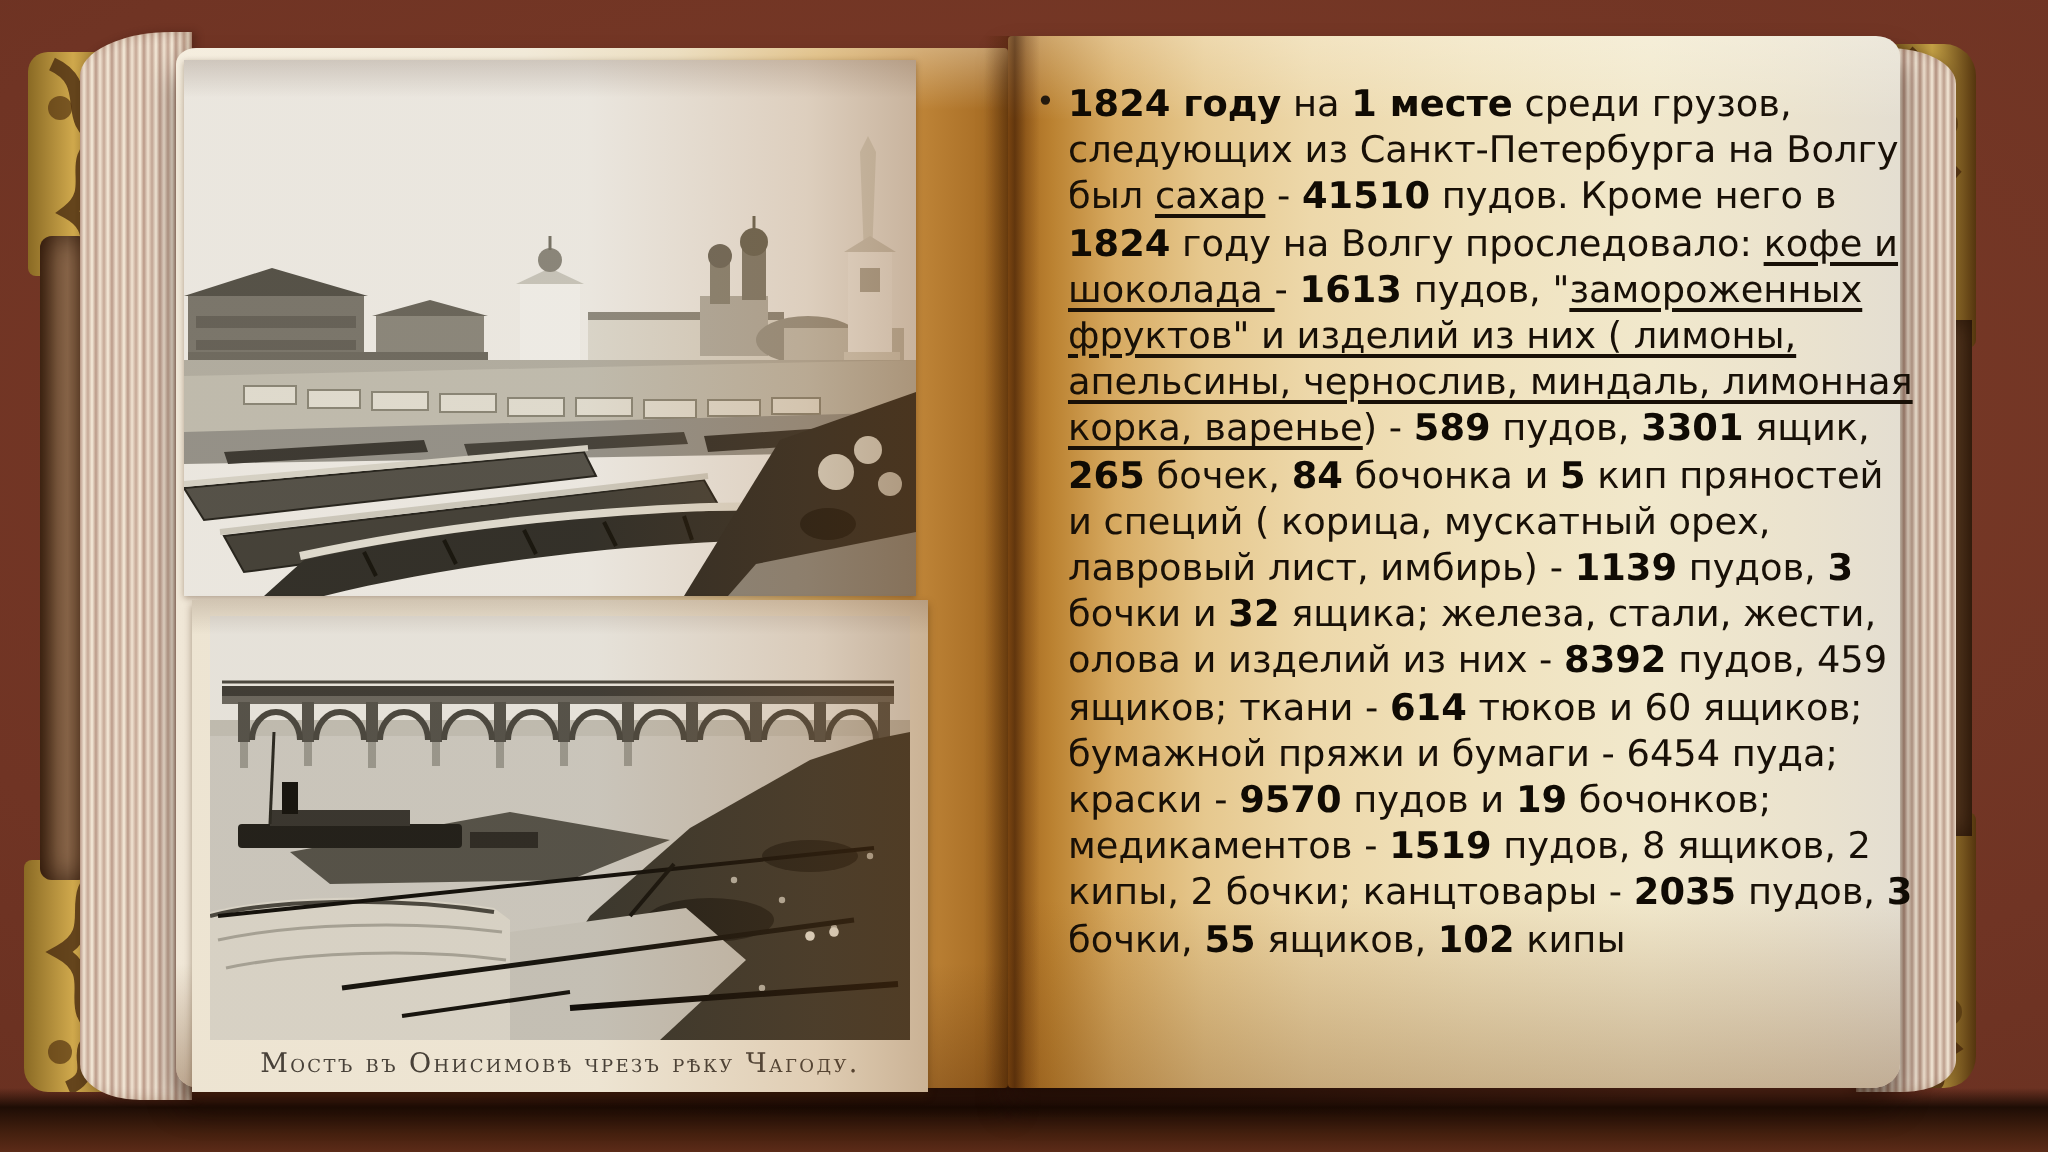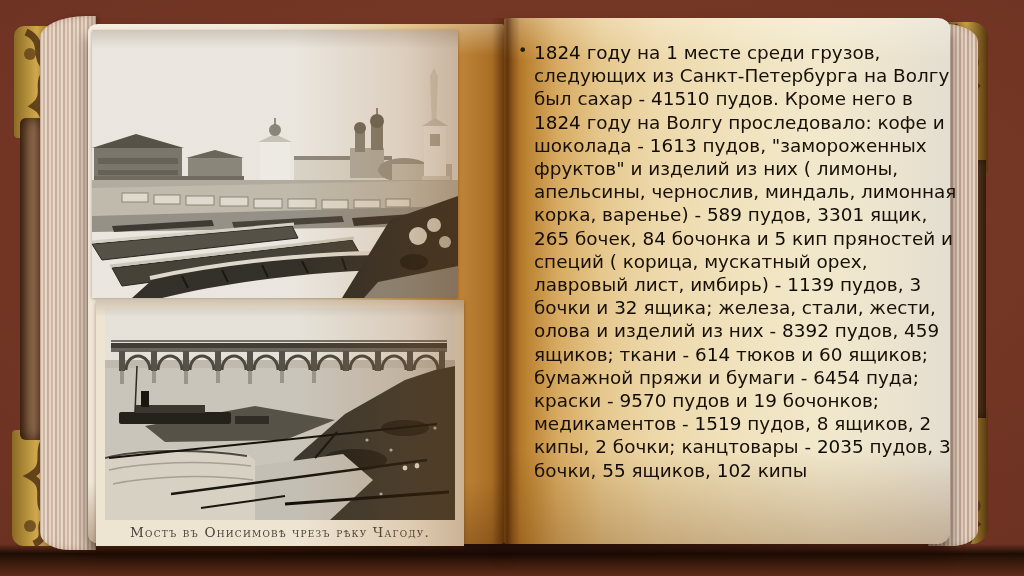--- a/index.html
+++ b/index.html
@@ -60,22 +60,22 @@
     background:#f2ebda;padding:8px 9px 0 9px;box-shadow:0 2px 4px rgba(60,30,5,0.4);}
   .postcard svg{display:block;width:350px;height:212px;}
   .caption{height:24px;line-height:24px;text-align:center;
     font-family:"DejaVu Serif","Liberation Serif",serif;font-variant:small-caps;
     font-size:13.5px;letter-spacing:1.2px;color:#46413a;white-space:nowrap;}
 
   
   .text-block{position:absolute;left:534px;top:41px;width:424px;
     font-size:18.4px;line-height:23.2px;color:#181007;text-align:left;}
   .bullet{position:absolute;left:-16px;top:-2px;font-size:16px;color:#241a0e;}
-  .seg-b{font-weight:400;color:#100b04;}
-  .seg-u{text-decoration-thickness:1.5px;text-underline-offset:2.5px;}
+  .seg-b{font-weight:700;color:#100b04;}
+  .seg-u{text-decoration:underline;text-decoration-thickness:1.5px;text-underline-offset:2.5px;}
 </style>
 </head>
 <body>
 
 <div class="stage">
   <div class="floor"></div>
   <div class="book-shadow"></div>
 
   <div class="ornament orn-tl">
     <svg viewBox="0 0 50 112" preserveAspectRatio="none">

